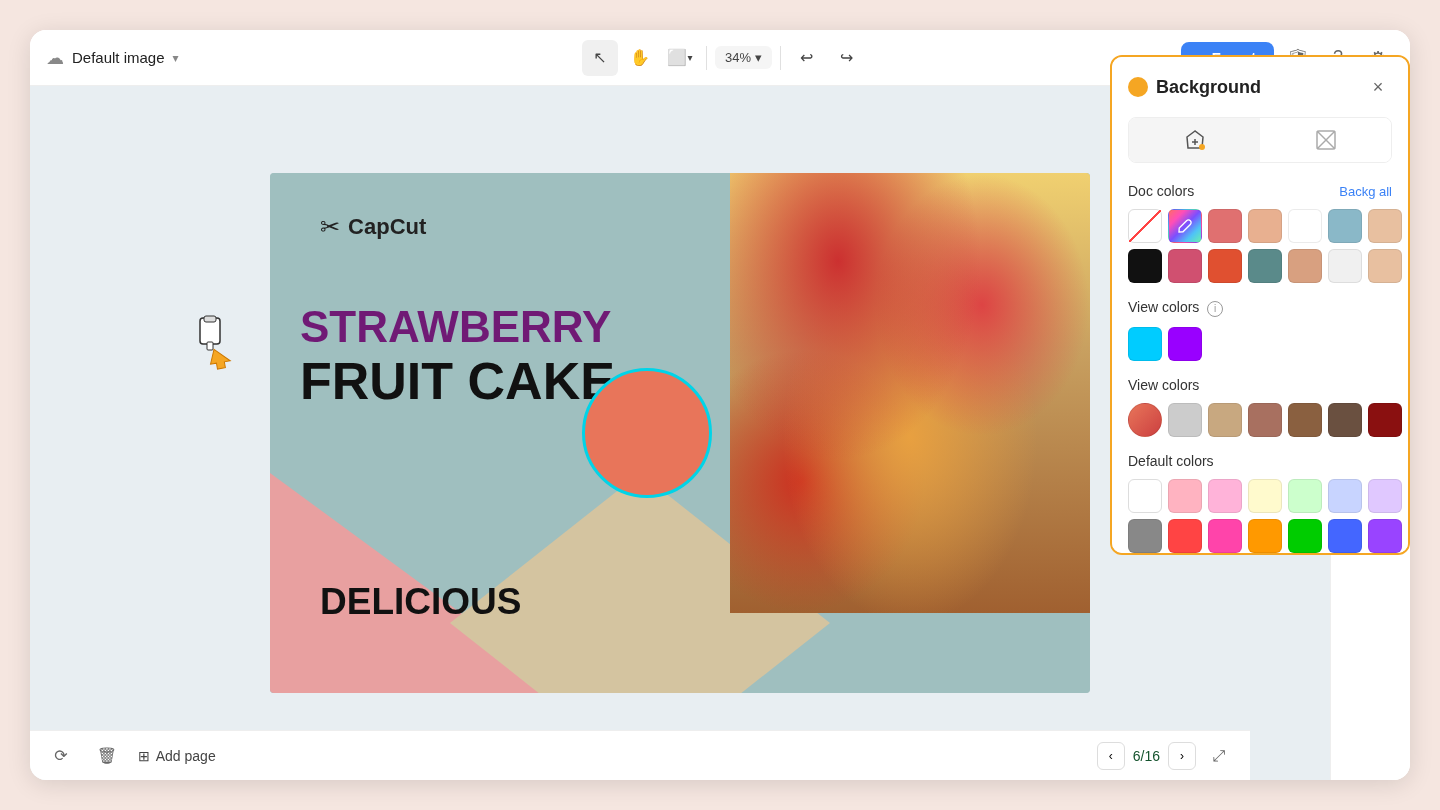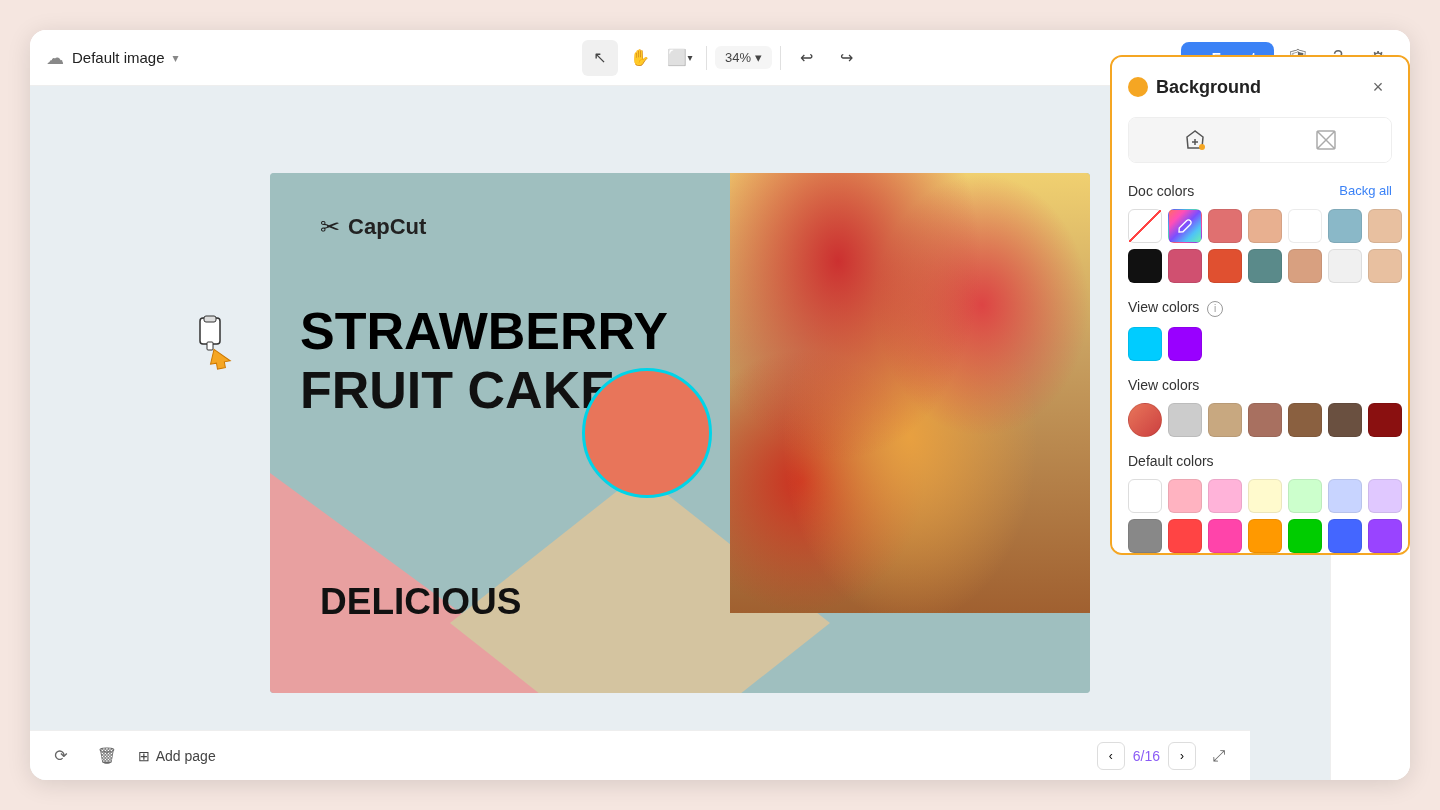--- a/index.html
+++ b/index.html
@@ -193,23 +193,23 @@
       font-size: 22px;
       font-weight: 700;
       color: #222;
     }
     .cake-text {
       position: absolute;
       top: 130px;
       left: 30px;
     }
     .strawberry-text {
-      font-size: 52px;
+      font-size: 44px;
       font-weight: 900;
-      color: #000000;
+      color: #701a75;
       line-height: 1.1;
       text-transform: uppercase;
     }
     .fruit-cake-text {
       font-size: 52px;
       font-weight: 900;
       color: #111;
       text-transform: uppercase;
     }
     .delicious-text {
@@ -293,21 +293,21 @@
     .bottom-right {
       display: flex;
       align-items: center;
       gap: 8px;
     }
     .pagination {
       display: flex;
       align-items: center;
       gap: 8px;
       font-size: 14px;
-      color: #8b5cf6;
+      color: #14532d;
     }
     .nav-btn {
       width: 28px;
       height: 28px;
       border: 1px solid #ddd;
       background: #fff;
       border-radius: 6px;
       cursor: pointer;
       display: flex;
       align-items: center;
@@ -413,21 +413,21 @@
     }
     .tab-item.active {
       background: #f5f5f5;
     }
     
     .color-section {
       margin-bottom: 16px;
     }
     .color-section-header {
       display: flex;
-      align-items: flex-start;
+      align-items: center;
       justify-content: space-between;
       margin-bottom: 10px;
     }
     .color-section-title {
       font-size: 14px;
       font-weight: 500;
       color: #333;
     }
     .view-all-link {
       font-size: 13px;

